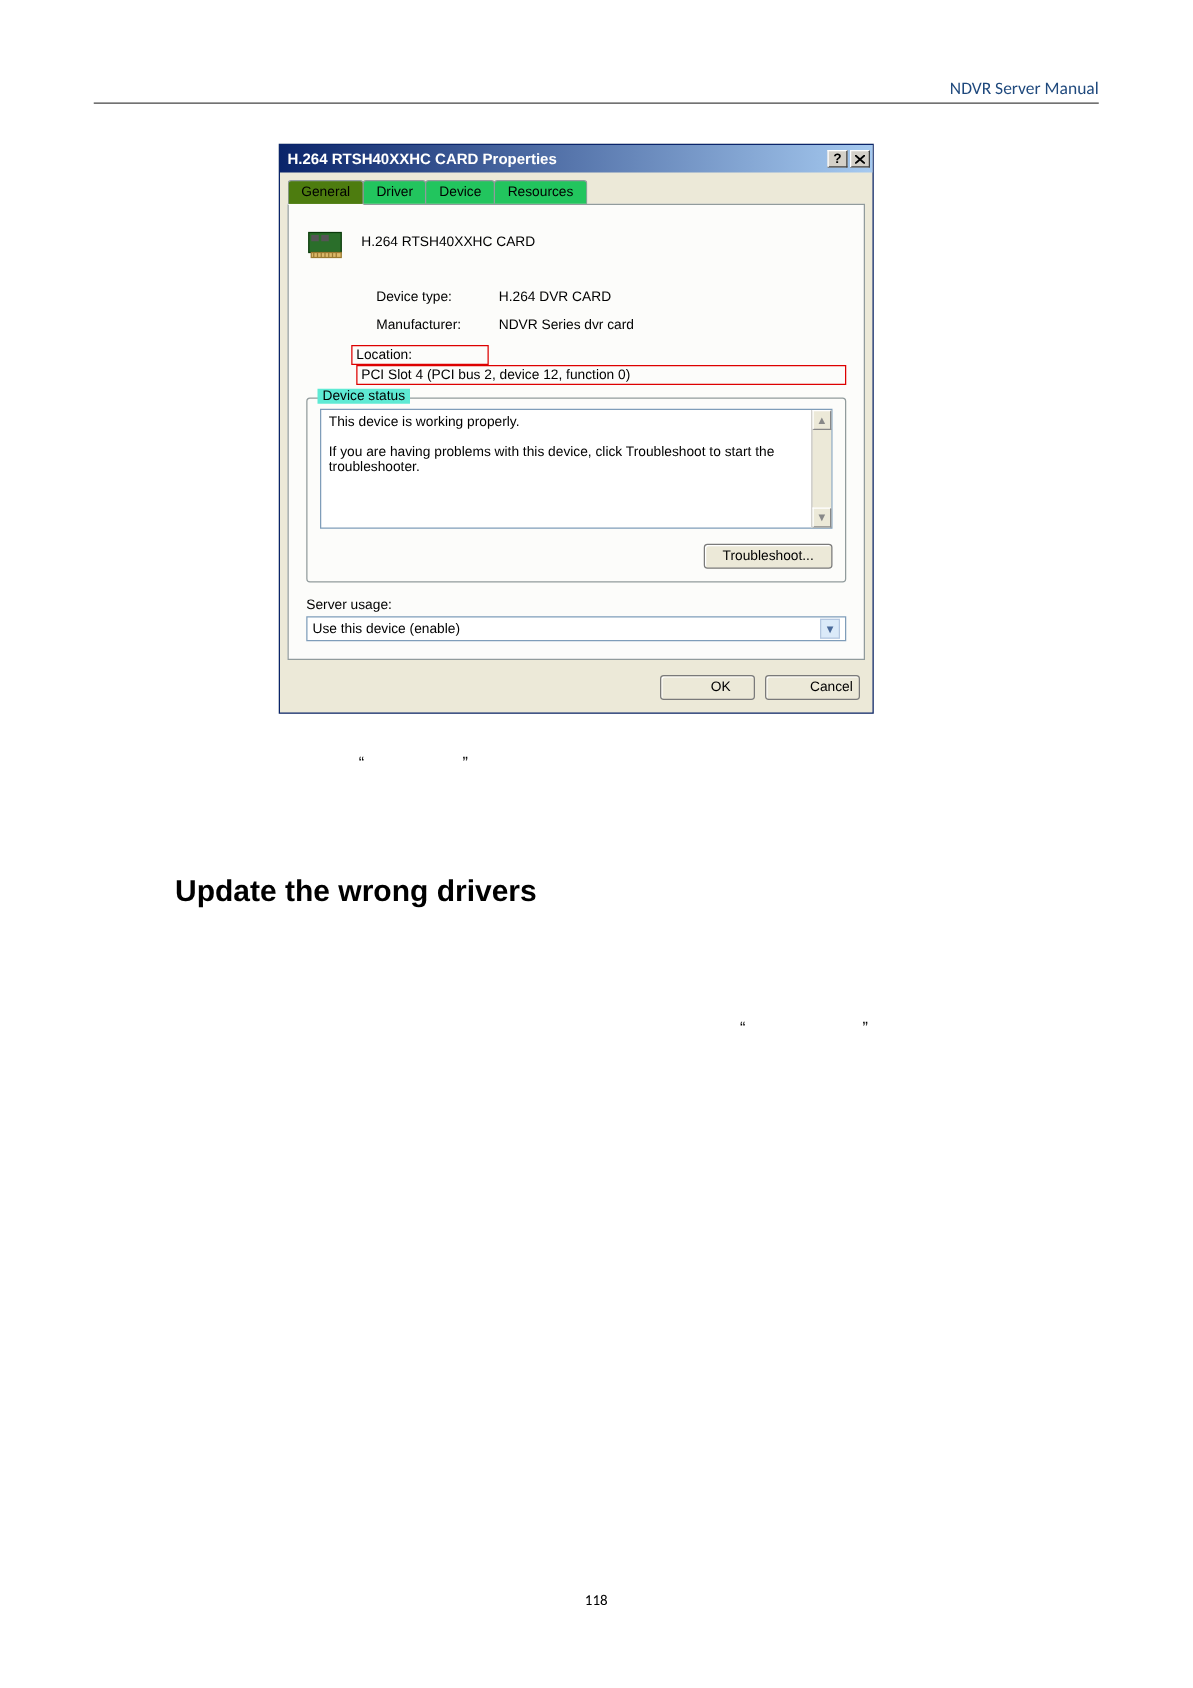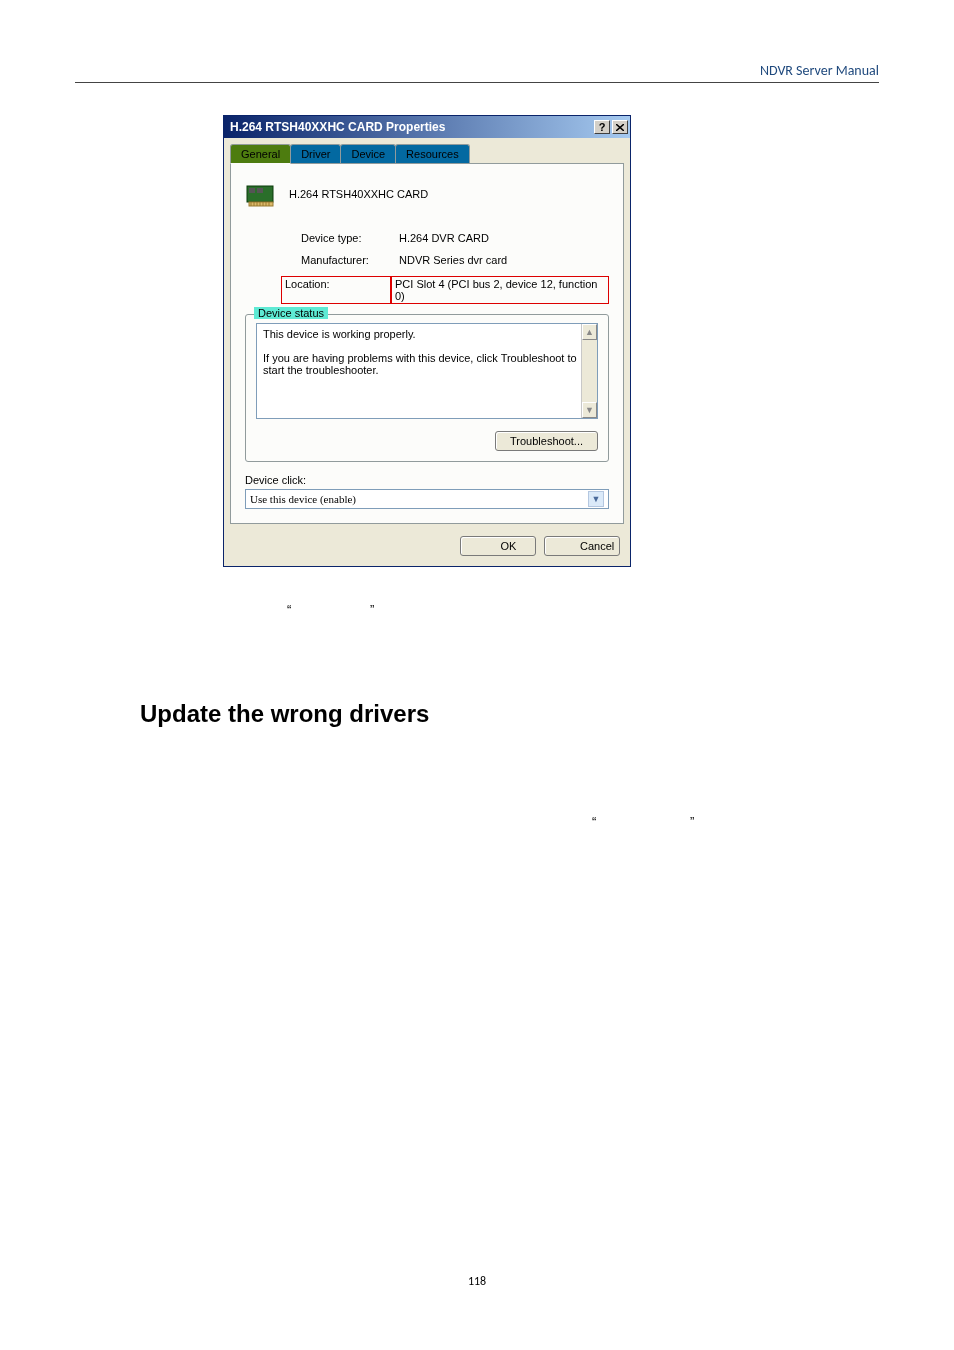--- a/index.html
+++ b/index.html
@@ -23,21 +23,21 @@
       top: 82px;
       left: 75px;
       right: 75px;
       height: 1px;
       background: #444;
     }
     .dialog {
       position: absolute;
       top: 115px;
       left: 223px;
-      width: 408px;
+      width: 476px;
       background: #ece9d8;
       border: 1px solid #0a246a;
     }
     .titlebar {
       background: linear-gradient(to right, #0a246a, #a6caf0);
       color: #fff;
       height: 22px;
       display: flex;
       align-items: center;
       padding: 0 2px 0 6px;
@@ -58,21 +58,21 @@
     }
     .tabs {
       display: flex;
       padding: 6px 6px 0 6px;
       font-size: 11px;
     }
     .tab {
       padding: 3px 10px;
       border: 1px solid #919b9c;
       border-bottom: none;
-      background: #0369a1;
+      background: #22c55e;
       border-top-left-radius: 3px;
       border-top-right-radius: 3px;
       margin-right: -1px;
       position: relative;
     }
     .tab.active {
       background: #4d7c0f;
       z-index: 2;
       border-bottom: 1px solid #fcfcfa;
       margin-bottom: -1px;
@@ -169,21 +169,20 @@
     .selectbox {
       width: 100%;
       background: #fff;
       border: 1px solid #7f9db9;
       height: 20px;
       font-size: 11px;
       padding: 2px 4px;
       display: flex;
       justify-content: space-between;
       align-items: center;
-      font-family: Liberation Serif, serif;
     }
     .select-arrow {
       width: 16px; height: 16px;
       background: #dbeaf9;
       border: 1px solid #b4c7e0;
       display: flex; align-items: center; justify-content: center;
       font-size: 9px; color: #4a6a9a;
     }
     .dialog-buttons {
       display: flex;
@@ -264,41 +263,41 @@
     </div>
 
     <div class="kv-row">
       <span class="kv-key">Device type:</span>
       <span>H.264 DVR CARD</span>
     </div>
     <div class="kv-row">
       <span class="kv-key">Manufacturer:</span>
       <span>NDVR Series dvr card</span>
     </div>
-    <div class="kv-row" style="margin-left:40px;">
+    <div class="kv-row" style="margin-left:40px;flex-direction:column;">
       <span class="loc-key">Location:</span>
       <span class="loc-val">PCI Slot 4 (PCI bus 2, device 12, function 0)</span>
     </div>
 
     <div class="fieldset">
       <span class="fieldset-legend">Device status</span>
       <div class="status-box">
         <div class="status-line1">This device is working properly.</div>
         <div>If you are having problems with this device, click Troubleshoot to start the troubleshooter.</div>
         <div class="scroll-stub">
           <div class="scroll-arrow">▲</div>
           <div class="scroll-arrow">▼</div>
         </div>
       </div>
       <div class="troubleshoot-row">
         <button class="btn">Troubleshoot...</button>
       </div>
     </div>
 
-    <div class="usage-label">Device click:</div>
+    <div class="usage-label">Server usage:</div>
     <div class="selectbox">
       <span>Use this device (enable)</span>
       <span class="select-arrow">▼</span>
     </div>
   </div>
 
   <div class="dialog-buttons">
     <button class="btn">OK</button>
     <button class="btn">Cancel</button>
   </div>

